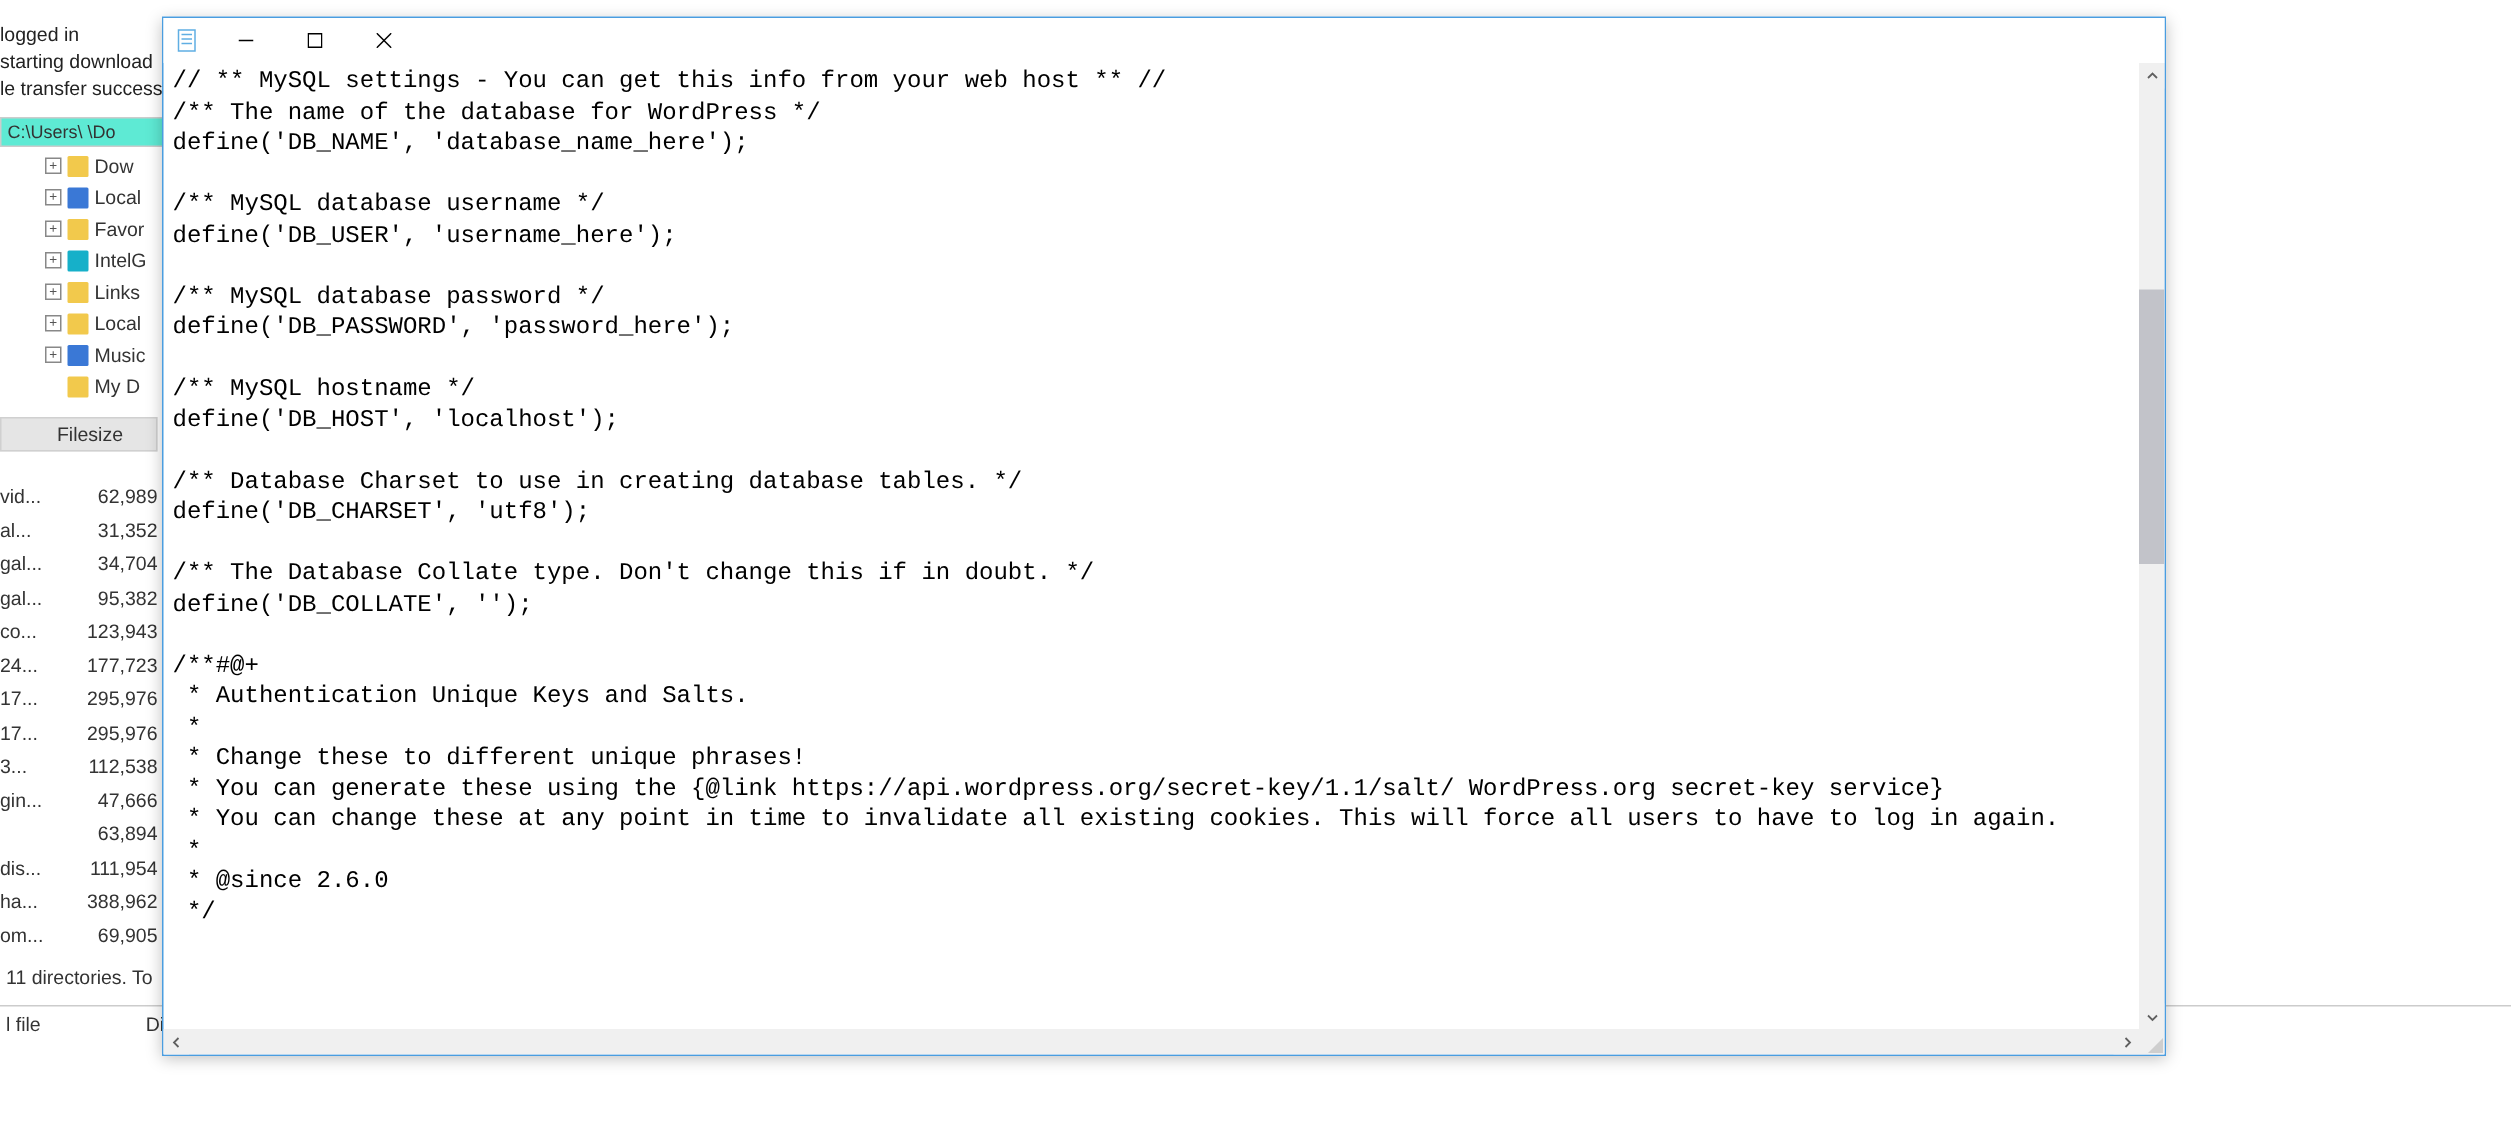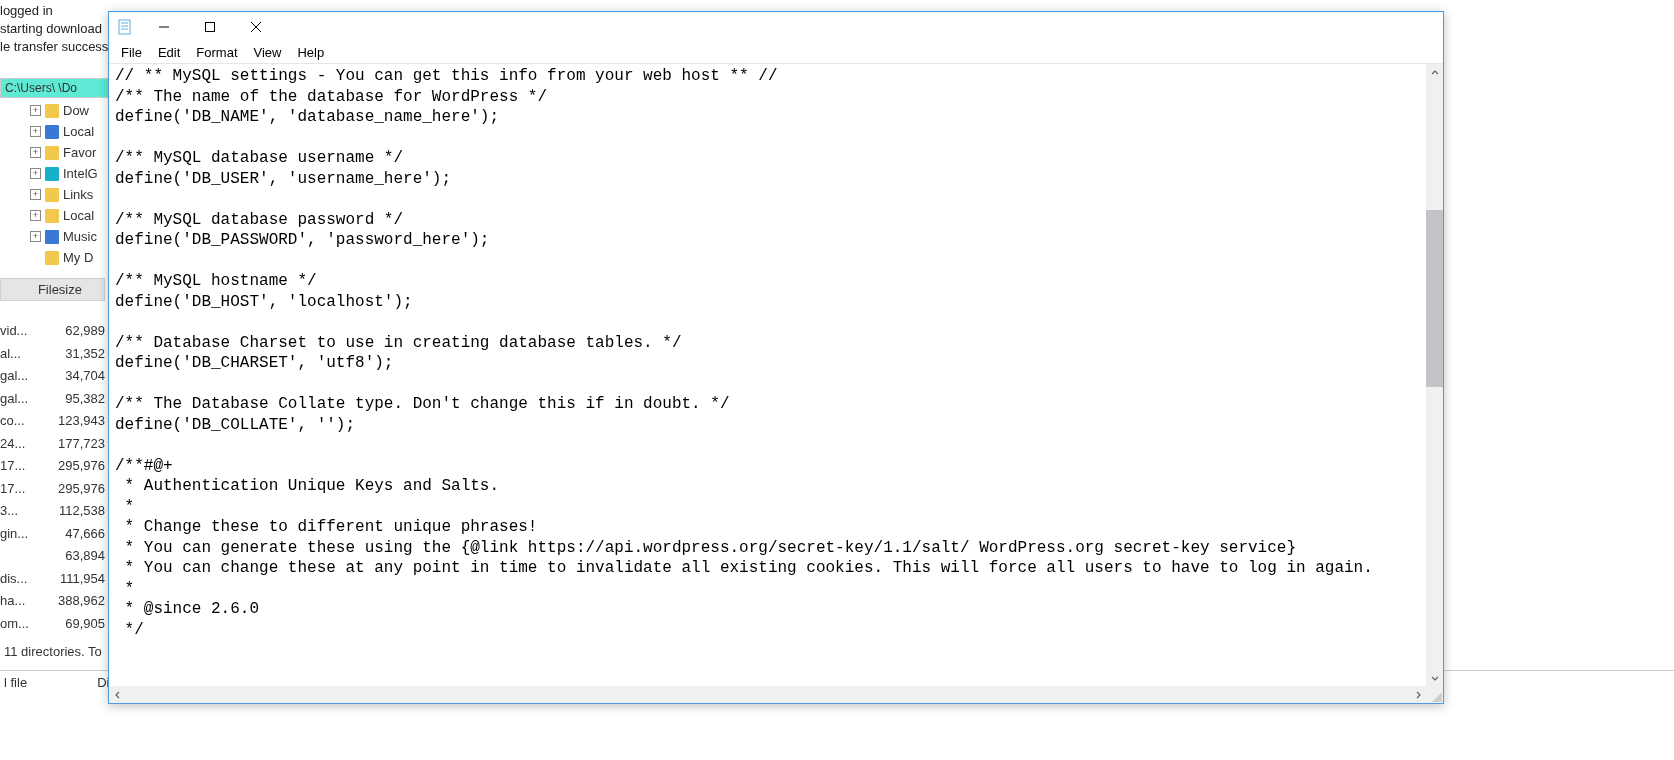--- a/index.html
+++ b/index.html
@@ -16,21 +16,21 @@
 
 .bg-app {
   position: absolute;
   left: 0; top: 0;
   width: 100%; height: 100%;
   background: #fff;
   color: #333;
 }
 .bg-log {
   position: absolute;
-  left: 0; top: 0;
+  left: 0; top: 12px;
   font-size: 13px;
   line-height: 18px;
   padding: 2px 0;
   color: #222;
 }
 .bg-path {
   position: absolute;
   left: 0; top: 78px;
   background: #5eead4;
   border: 1px solid #ccc;
@@ -358,27 +358,20 @@
       </div>
       <div class="win-btn close">
         <svg width="10" height="10">
             <line x1="0" y1="0" x2="10" y2="10" stroke="#000" stroke-width="1"></line>
             <line x1="10" y1="0" x2="0" y2="10" stroke="#000" stroke-width="1"></line>
           </svg>
       </div>
     </div>
   </div>
 
-  <div class="menubar">
-    <span class="menu-item">File</span>
-    <span class="menu-item">Edit</span>
-    <span class="menu-item">Format</span>
-    <span class="menu-item">View</span>
-    <span class="menu-item">Help</span>
-  </div>
 
   <div class="editor-wrap">
     <div class="editor">// ** MySQL settings - You can get this info from your web host ** //
 /** The name of the database for WordPress */
 define('DB_NAME', 'database_name_here');
 
 /** MySQL database username */
 define('DB_USER', 'username_here');
 
 /** MySQL database password */

